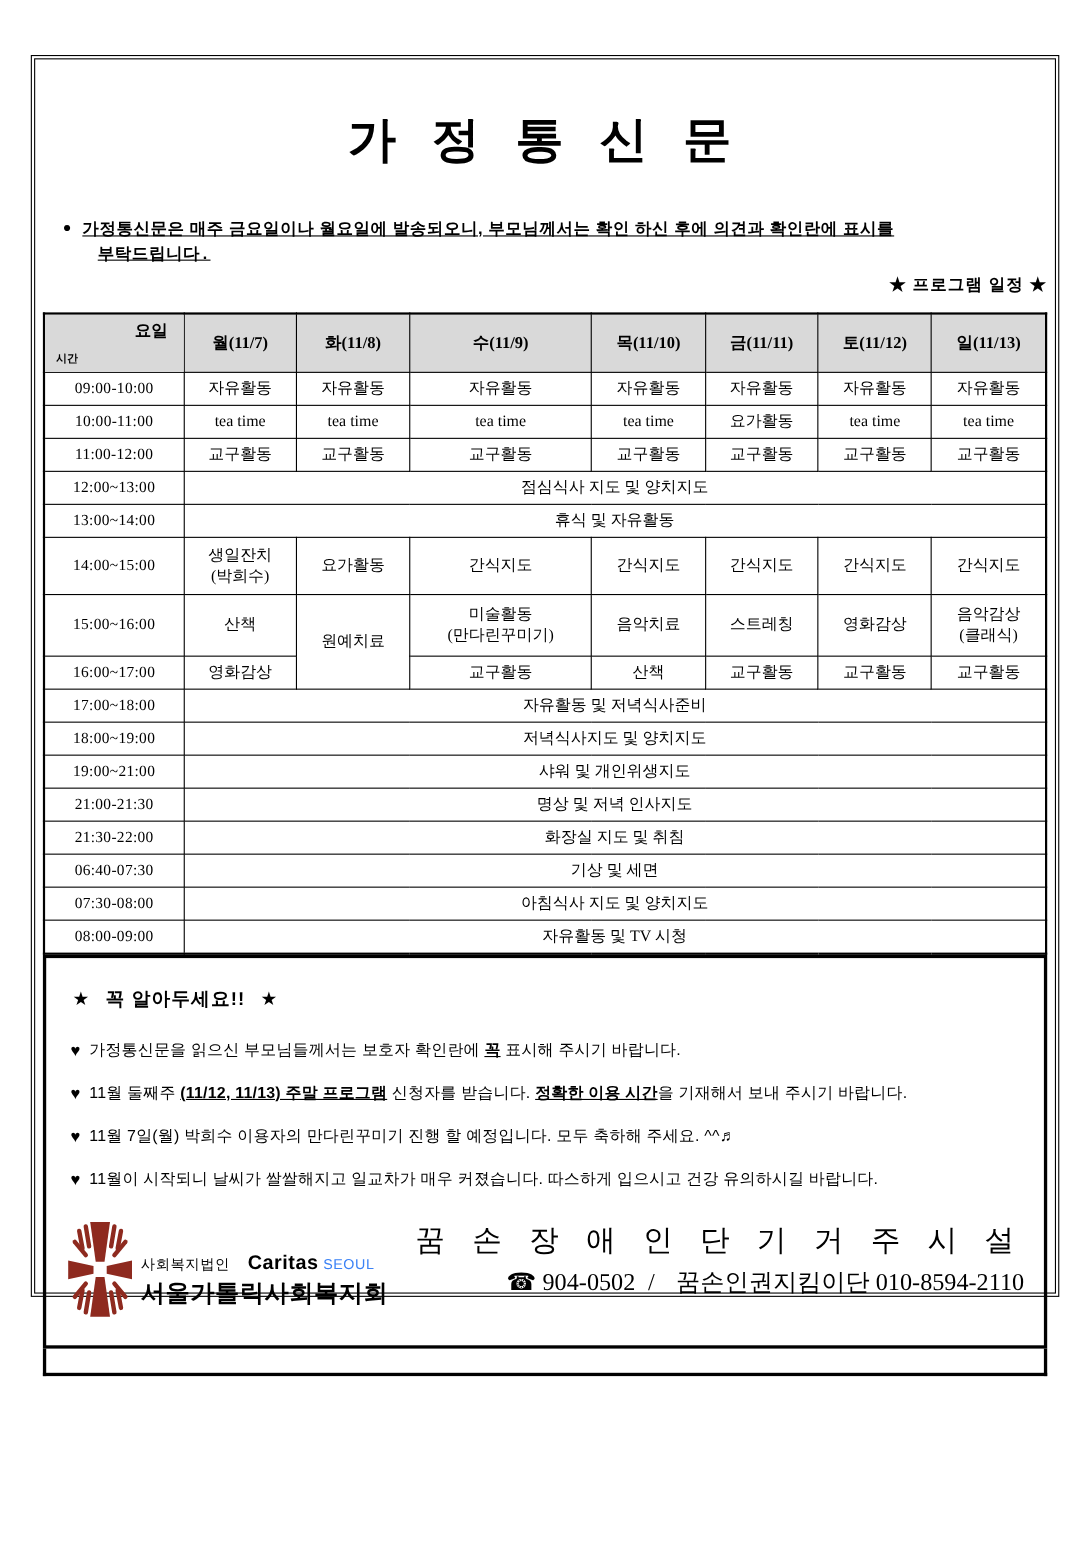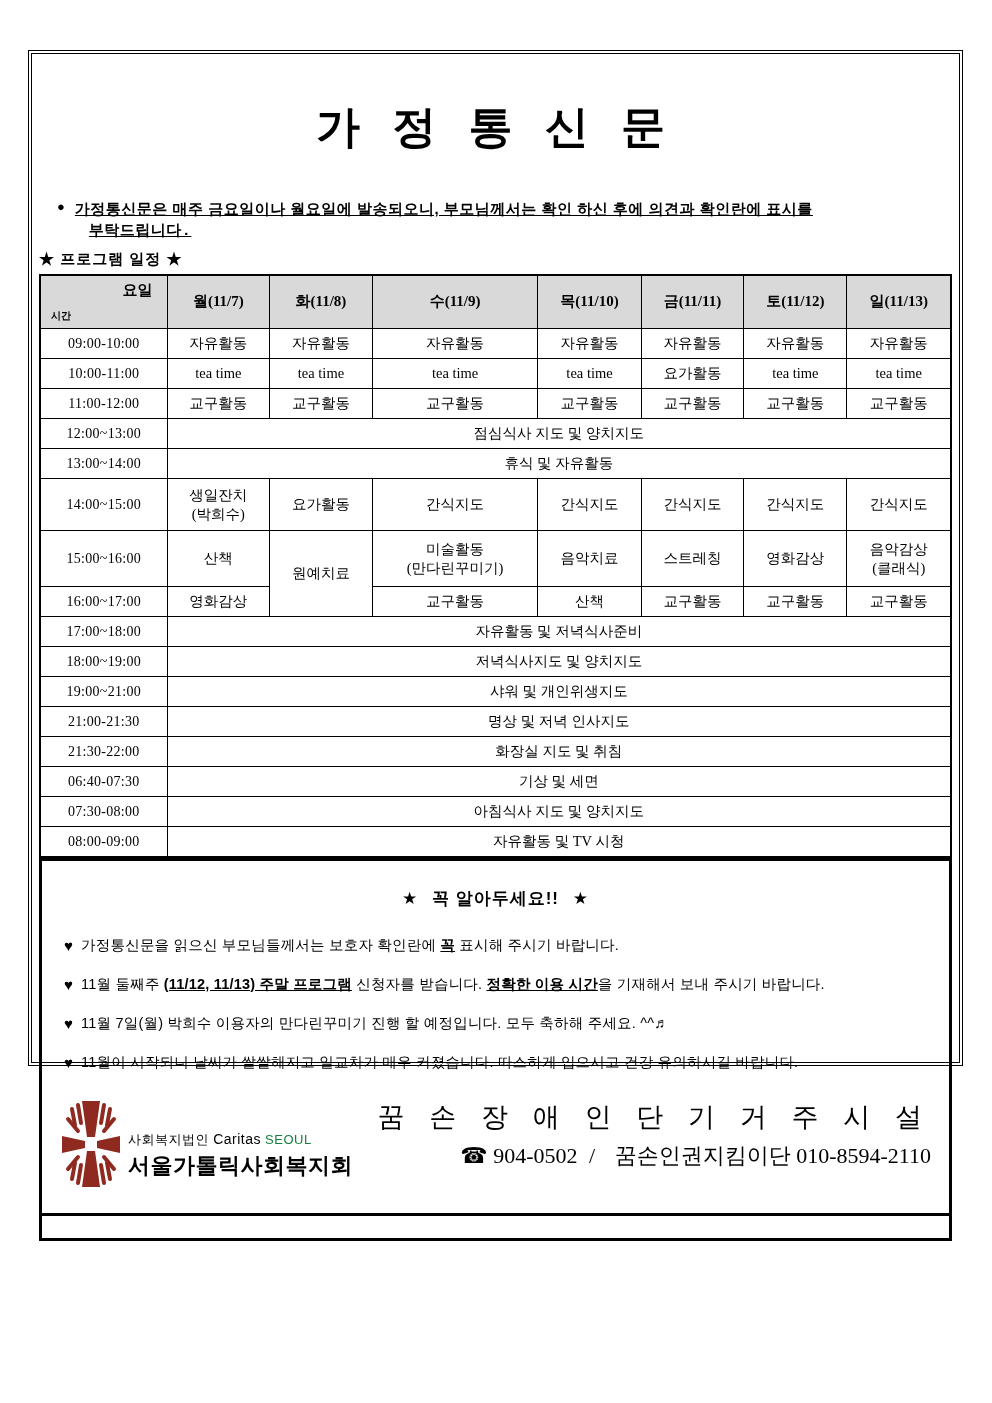--- a/index.html
+++ b/index.html
@@ -6,21 +6,21 @@
   html, body { background: #ffffff; }
   body {
     width: 992px; height: 1403px;
     position: relative;
     font-family: "Liberation Sans", sans-serif;
     color: #000;
   }
   .outer-box {
     position: absolute;
     left: 28px; top: 50px;
-    width: 935px; height: 1016px;
+    width: 935px; height: 1129px;
     border: 4px double #000;
     padding: 0 7px;
     background: #fff;
   }
   .doc-title {
     text-align: center;
     margin-top: 44px;
     font-size: 44px;
     font-weight: 600;
     letter-spacing: 10px;
@@ -30,24 +30,24 @@
     display: flex;
     align-items: flex-start;
     margin: 40px 8px 0 18px;
     font-size: 15px;
     font-weight: bold;
   }
   .notice-bullet { font-size: 13px; margin: 2px 10px 0 0; }
   .notice-text span { display: block; text-decoration: underline; line-height: 1.55; letter-spacing: 0.5px; }
   .notice-text .line2 { margin-left: 14px; font-family: Liberation Mono, monospace; }
   .schedule-heading {
-    text-align: left;
+    text-align: right;
     font-size: 15px;
     font-weight: bold;
-    margin: 6px 0 5px 0;
+    margin: 6px 0 15px 0;
     letter-spacing: 1px;
   }
   table.schedule {
     width: 100%;
     border-collapse: collapse;
     border: 2px solid #000;
     font-family: "Liberation Serif", serif;
   }
   table.schedule th, table.schedule td {
     border: 1px solid #000;
@@ -80,21 +80,21 @@
     font-size: 14px;
     margin: 7px 0 8px 0;
     letter-spacing: 0.5px;
   }
   .info-box {
     border: 3px solid #000;
     padding: 26px 16px 10px 16px;
     position: relative;
   }
   .info-heading {
-    text-align: center;
+    text-align: left;
     font-size: 17px;
     font-weight: bold;
     letter-spacing: 1px;
     margin-bottom: 26px;
   }
   .info-heading .star { font-weight: normal; padding: 0 8px; }
   .note-line {
     display: flex;
     align-items: flex-start;
     font-size: 14.5px;
@@ -106,22 +106,22 @@
   .note-line .em { font-weight: bold; text-decoration: underline; }
   .footer {
     position: relative;
     height: 110px;
     margin-top: 16px;
   }
   .logo-block { position: absolute; left: 2px; top: 2px; display: flex; align-items: flex-end; }
   .logo-mark { width: 62px; height: 96px; margin-right: 6px; }
   .logo-texts { padding-bottom: 10px; }
   .logo-line1 { font-size: 13px; letter-spacing: 0.5px; }
-  .logo-line1 .brand { font-weight: normal; font-size: 14px; }
-  .logo-line1 .brand-suffix { font-size: 13px; color: #15803d; }
+  .logo-line1 .brand { font-weight: bold; font-size: 18px; margin-left: 12px; }
+  .logo-line1 .brand-suffix { font-size: 13px; color: #3b82f6; }
   .logo-line2 { font-size: 22px; font-weight: bold; margin-top: 2px; letter-spacing: 0.5px; }
   .facility-name {
     position: absolute;
     right: 2px; top: 6px;
     font-family: "Liberation Serif", serif;
     font-size: 27px;
     letter-spacing: 9px;
     white-space: nowrap;
     text-align: center;
   }

